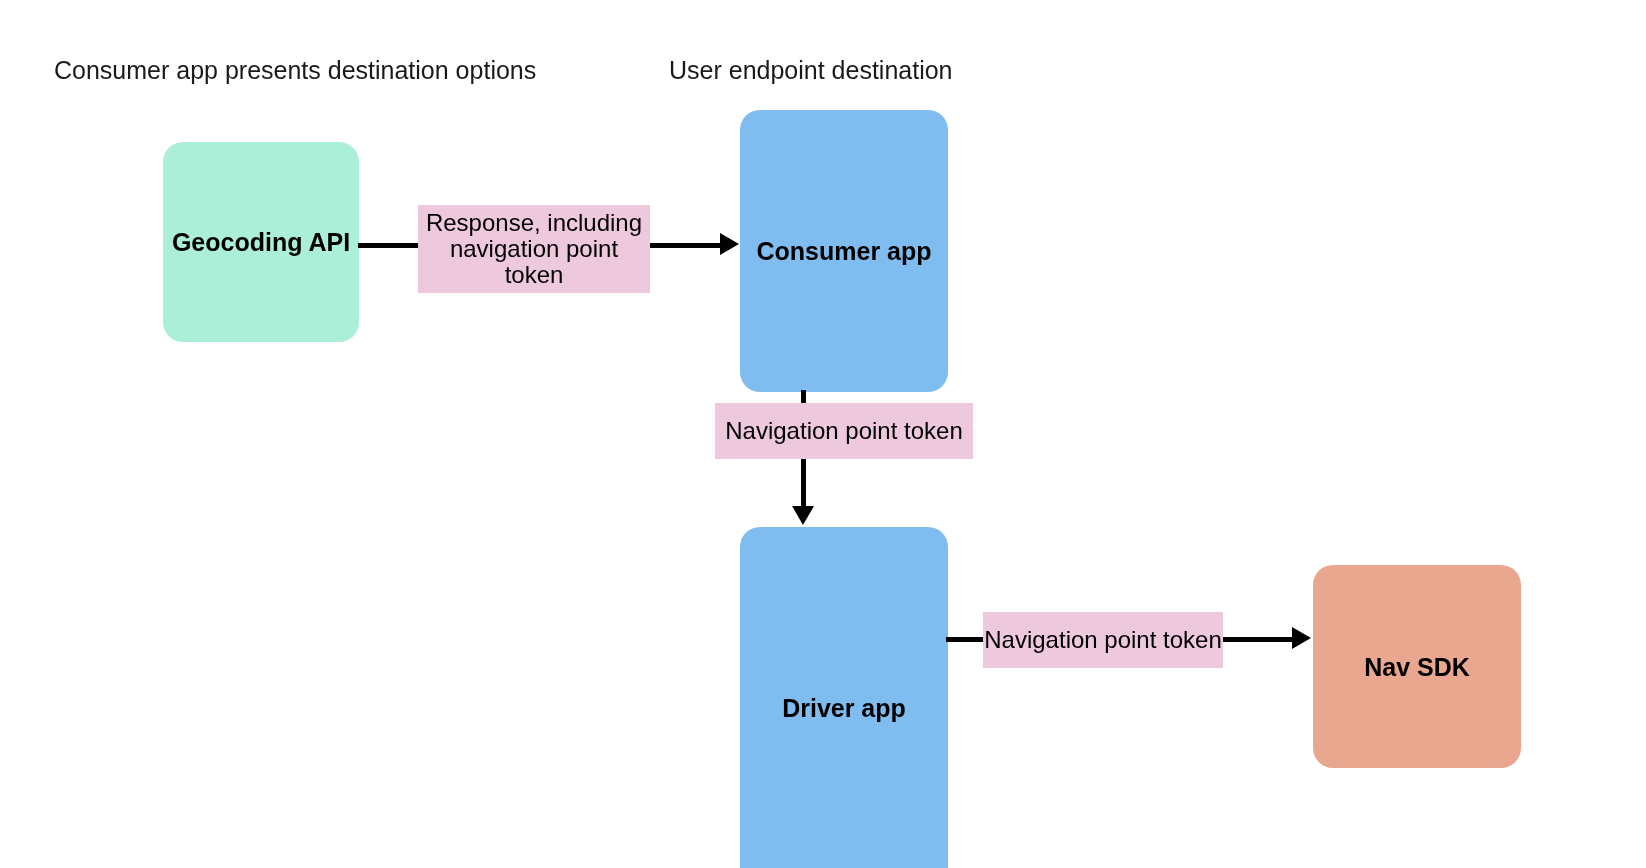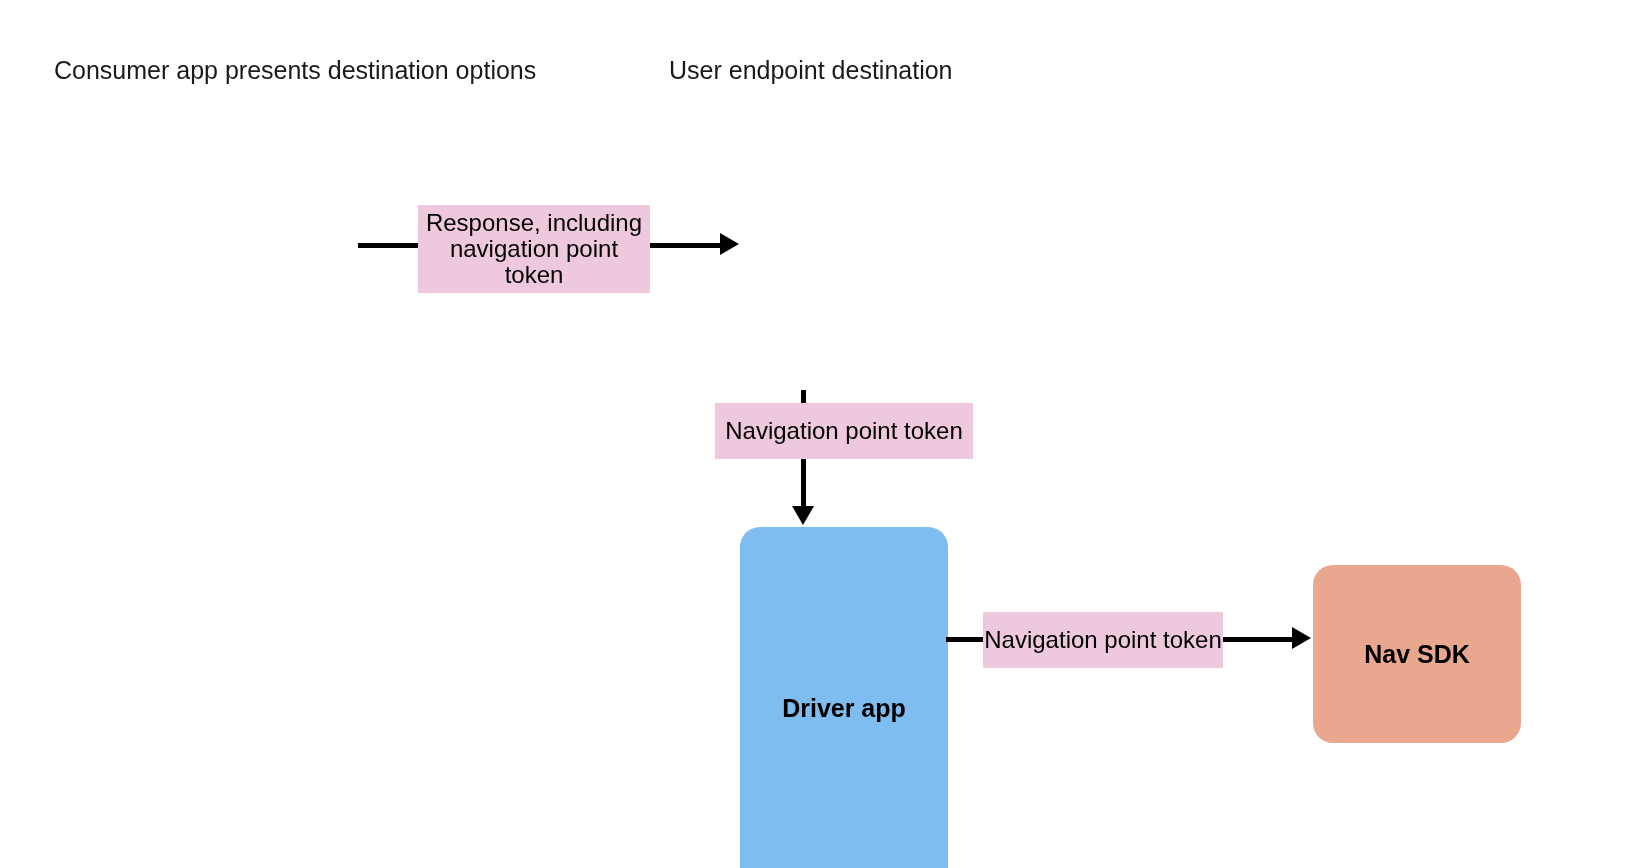--- a/index.html
+++ b/index.html
@@ -68,21 +68,21 @@
     width: 208px; height: 282px;
     background: #7FBDF0;
   }
   #node-driver-app {
     left: 740px;  top: 527px;
     width: 208px; height: 362px;
     background: #7FBDF0;
   }
   #node-nav-sdk {
     left: 1313px; top: 565px;
-    width: 208px; height: 178px;
+    width: 208px; height: 203px;
     background: #E9A78F;
   }
 
   
   .edge-label {
     position: absolute;
     background: #EEC8DD;
     display: flex;
     align-items: center;
     justify-content: center;
@@ -168,21 +168,27 @@
   <div class="arrowhead arrowhead-right" id="arrow-into-consumer-app"></div>
 
   <div class="connector connector-v" id="connector-consumer-to-label"></div>
   <div class="connector connector-v" id="connector-label-to-driver"></div>
   <div class="arrowhead arrowhead-down" id="arrow-into-driver-app"></div>
 
   <div class="connector connector-h" id="connector-driver-to-label"></div>
   <div class="connector connector-h" id="connector-label-to-navsdk"></div>
   <div class="arrowhead arrowhead-right" id="arrow-into-nav-sdk"></div>
 
-
+  <div class="node" id="node-geocoding-api">
+    <span class="node-label">Geocoding API</span>
+  </div>
+
+  <div class="node" id="node-consumer-app">
+    <span class="node-label">Consumer app</span>
+  </div>
 
   <div class="node" id="node-driver-app">
     <span class="node-label">Driver app</span>
   </div>
 
   <div class="node" id="node-nav-sdk">
     <span class="node-label">Nav SDK</span>
   </div>
 
   <div class="edge-label" id="edge-label-response">

